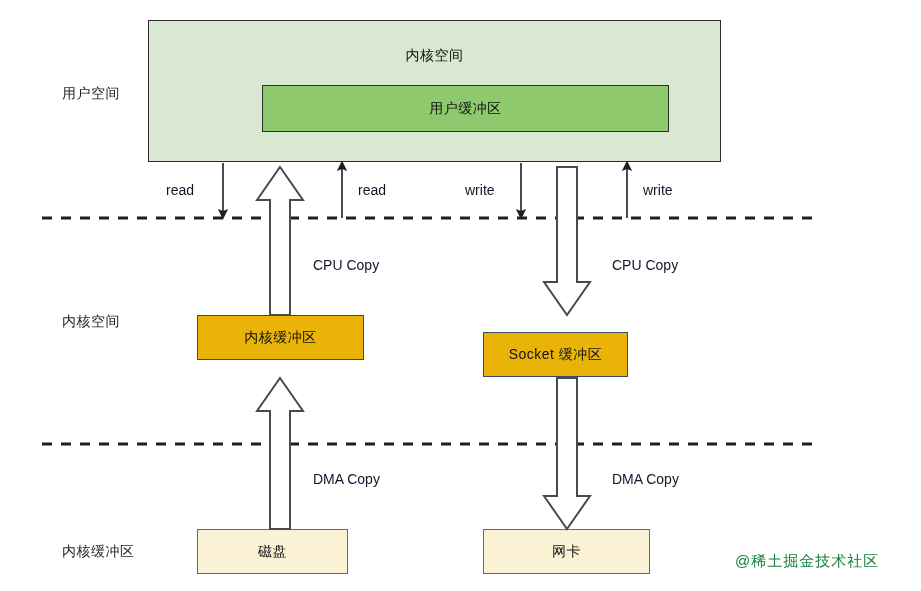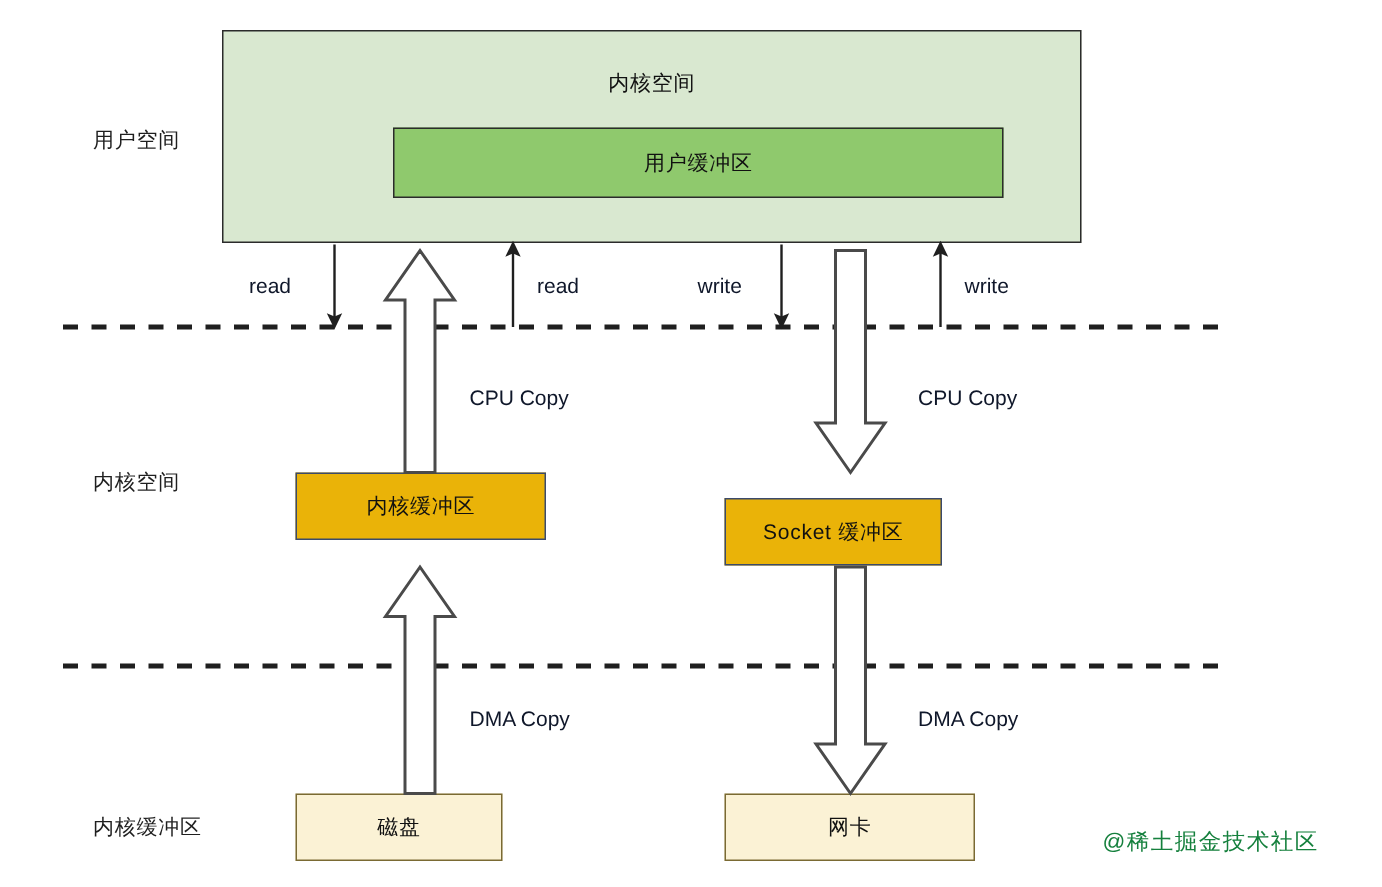--- a/index.html
+++ b/index.html
@@ -95,21 +95,21 @@
   <div class="box box-user-process" style="left:148px; top:20px; width:573px; height:142px;">
     <span class="proc-title">内核空间</span>
   </div>
 
   <div class="box box-user-buffer" style="left:220px; top:85px; width:407px; height:47px;">用户缓冲区</div>
 
   <div class="box box-kernel" style="left:197px; top:315px; width:167px; height:45px;">内核缓冲区</div>
 
   <div class="box box-kernel" style="left:483px; top:332px; width:145px; height:45px;">Socket 缓冲区</div>
 
-  <div class="box box-hw" style="left:197px; top:529px; width:138px; height:45px;">磁盘</div>
+  <div class="box box-hw" style="left:197px; top:529px; width:151px; height:45px;">磁盘</div>
 
   <div class="box box-hw" style="left:483px; top:529px; width:167px; height:45px;">网卡</div>
 
   <svg class="layer" viewBox="0 0 921 591">
     <defs>
       <marker id="thinArrow" markerWidth="9" markerHeight="9" refX="4.2" refY="4.2" orient="auto" markerUnits="strokeWidth">
         <path d="M1,1 L7.6,4.2 L1,7.4 L2.3,4.2 Z" fill="#1f1f1f"></path>
       </marker>
     </defs>
 

